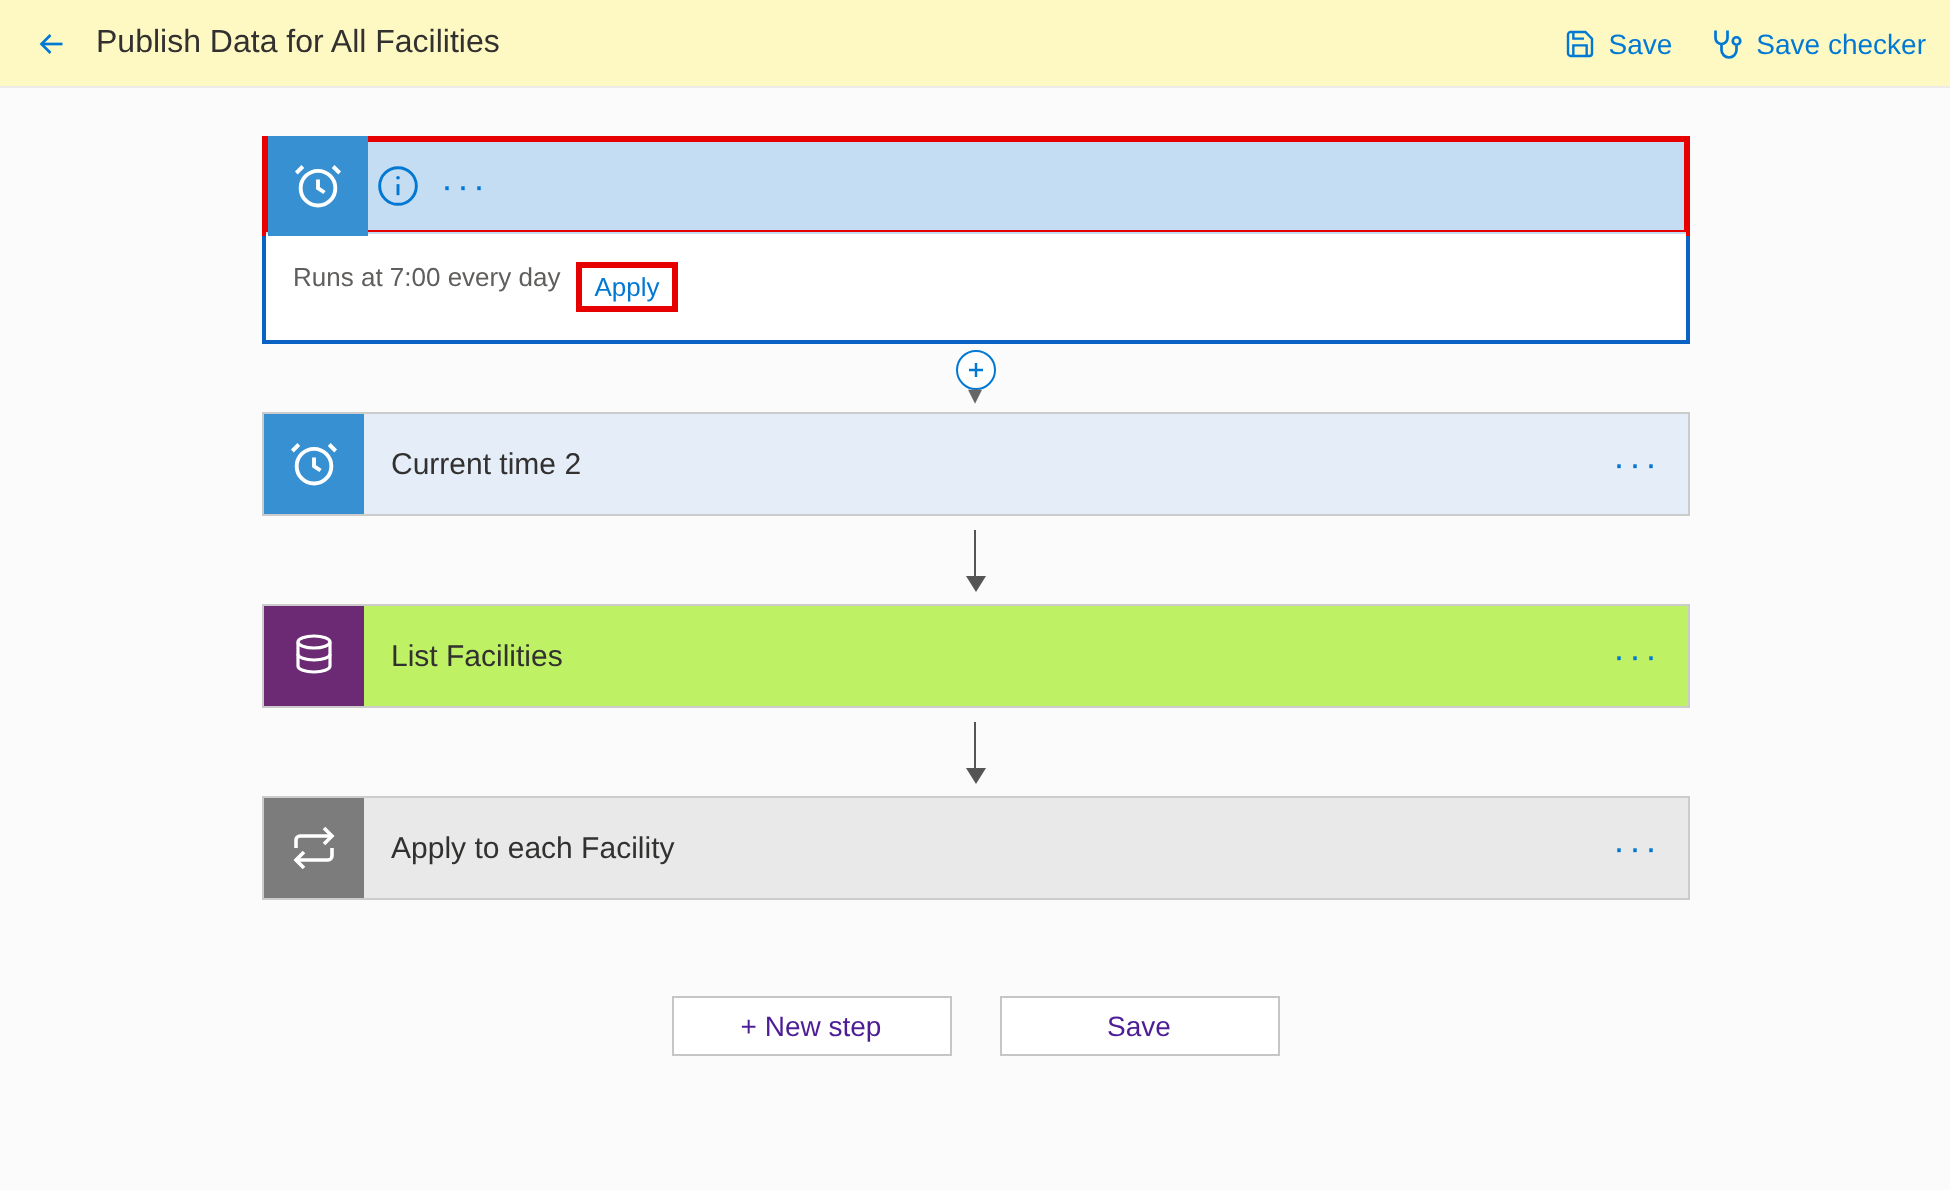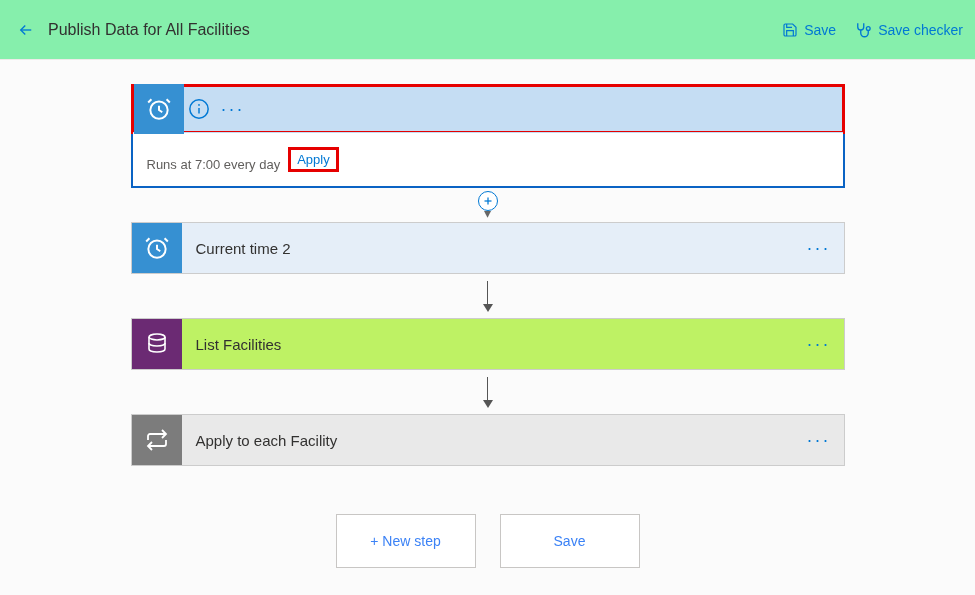--- a/index.html
+++ b/index.html
@@ -10,22 +10,22 @@
     font-size: 14px;
     background: #fbfbfb;
     width: 975px;
     height: 595px;
     color: #323130;
     overflow: hidden;
   }
   .topbar {
     display: flex;
     align-items: center;
-    height: 60px;
-    background: #86efac;
+    height: 44px;
+    background: #fef9c3;
     border-bottom: 1px solid #edebe9;
     padding: 16px 12px;
   }
   .back-btn {
     width: 28px; height: 28px;
     display: flex; align-items: center; justify-content: center;
     color: #0078d4;
     cursor: pointer;
     margin-right: 8px;
   }
@@ -93,21 +93,21 @@
     background: #c5ddf3;
     border: 3px solid #e60000; 
     margin: -2px; 
   }
   .card.recurrence .icon-box { background: #3690d2; }
   .card-body {
     background: #fff;
     border-top: 1px solid #c5ddf3;
     padding: 14px 14px;
     display: flex;
-    align-items: flex-end;
+    align-items: flex-start;
     gap: 8px;
     font-size: 13px;
     color: #605e5c;
   }
   .edit-link {
     color: #0078d4;
     cursor: pointer;
     padding: 2px 6px;
     border: 3px solid #e60000;
     font-size: 13px;
@@ -170,29 +170,29 @@
   .card.apply .card-header { background: #e9e9e9; }
   .card.apply .icon-box { background: #7c7c7c; }
   
   .bottom-actions {
     margin-top: 48px;
     display: flex;
     gap: 24px;
   }
   .btn {
     min-width: 140px;
-    height: 54px;
+    height: 30px;
     border: 1px solid #c8c6c4;
     background: #fff;
     display: flex;
     align-items: center;
     justify-content: center;
     cursor: pointer;
     font-size: 14px;
-    color: #3b82f6;
+    color: #4c1d95;
   }
 </style>
 </head>
 <body>
 
 <div class="topbar">
   <div class="back-btn">
     <svg width="18" height="18" viewBox="0 0 24 24" fill="none" stroke="currentColor" stroke-width="1.8">
         <path d="M19 12H5"></path>
         <path d="M11 6l-6 6 6 6"></path>

